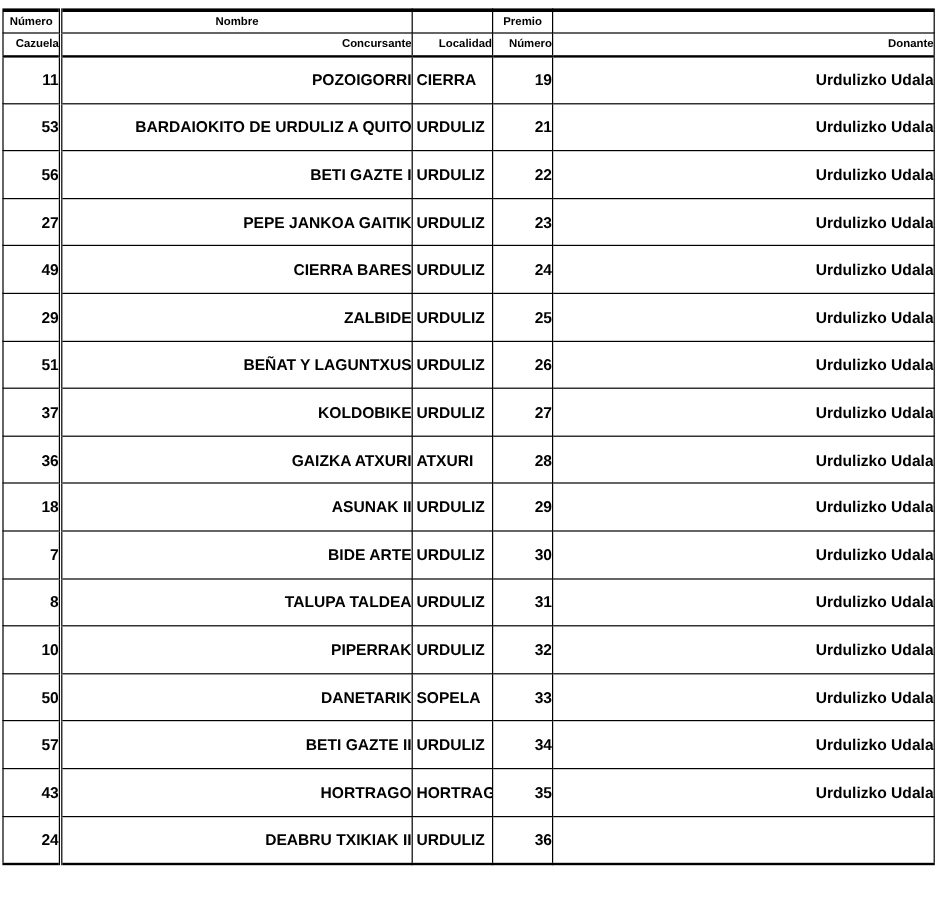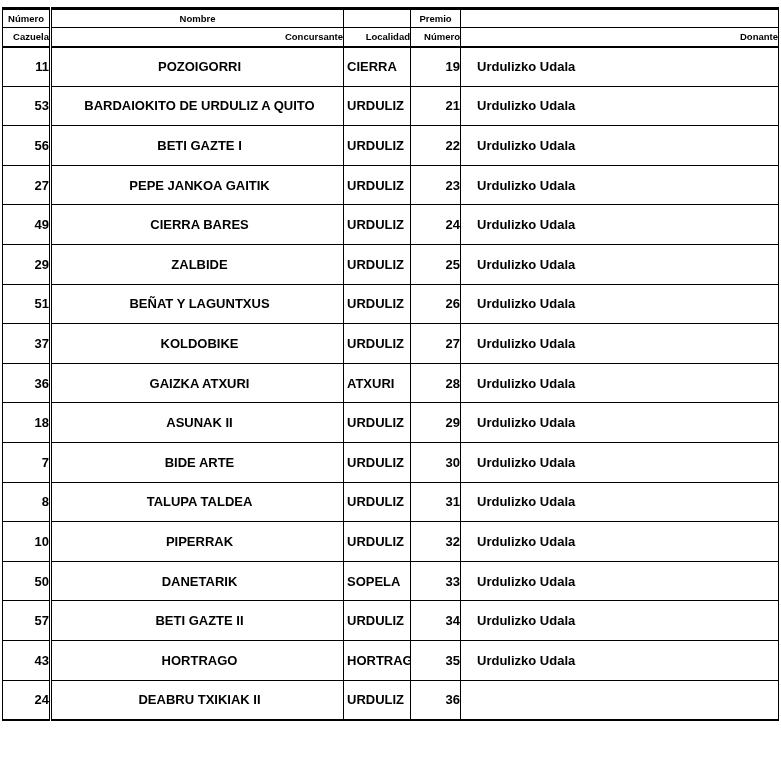--- a/index.html
+++ b/index.html
@@ -42,23 +42,23 @@
     text-align: center;
     vertical-align: middle;
   }
   thead tr.hdr-line2 th { border-bottom: 2px solid #000; text-align: right; }
   tbody td {
     height: 39.6px;
     font-size: 13px;
     vertical-align: middle;
   }
   td.num  { text-align: right; }
-  td.name { text-align: center; padding-left: 4px; }
+  td.name { text-align: right; padding-left: 4px; }
   td.loc  { text-align: left; padding-left: 3px; }
-  td.don  { text-align: left; padding-left: 16px; }
+  td.don  { text-align: right; padding-left: 16px; }
 </style>
 </head>
 <body>
 
 <div class="sheet">
   <table class="prize-table">
     <colgroup>
       <col class="c1">
       <col class="c2">
       <col class="c3">

